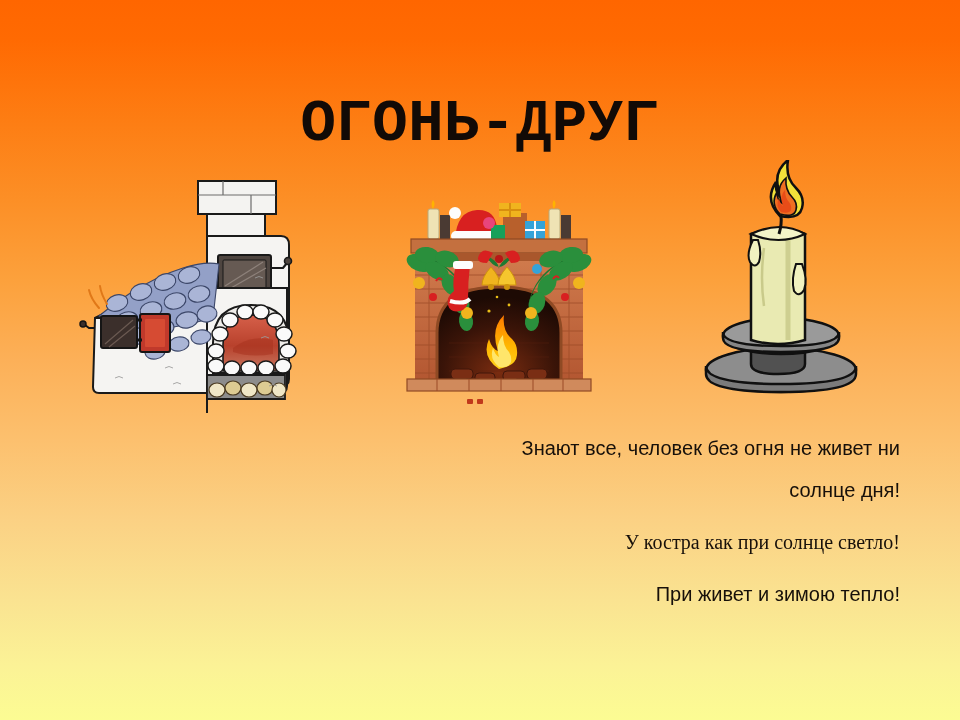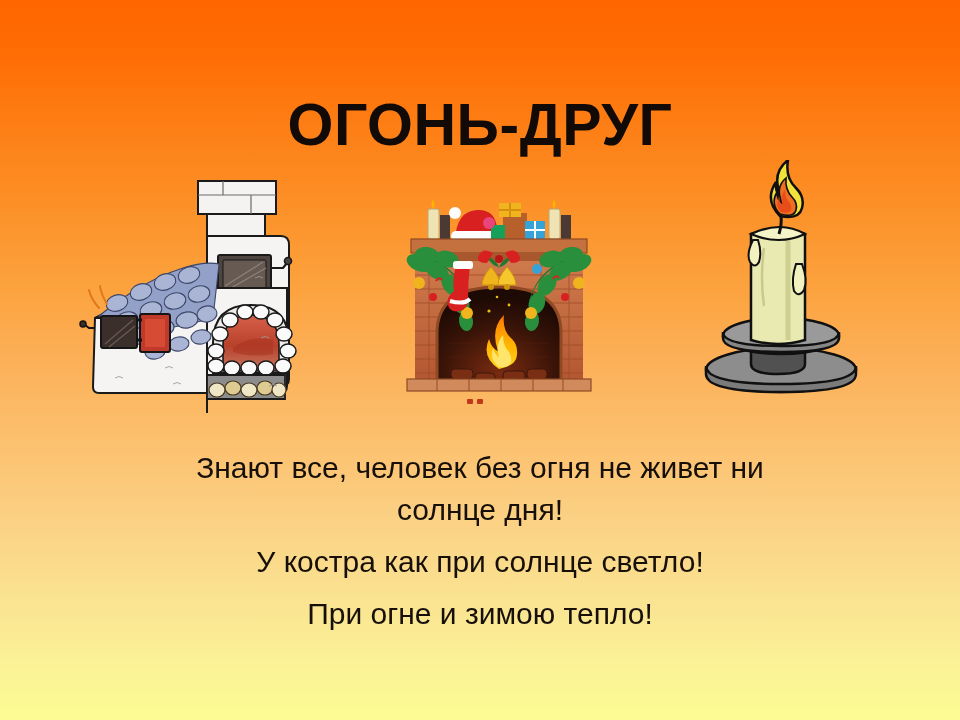--- a/index.html
+++ b/index.html
@@ -36,50 +36,51 @@
     position: absolute;
     top: 52px;
     left: 0;
     width: 960px;
     text-align: center;
     font-size: 59px;
     line-height: 66px;
     color: #120a06;
     letter-spacing: 0.5px;
     white-space: nowrap;
+    font-family: Liberation Mono, monospace;
   }
 
   
   .art {
     position: absolute;
   }
 
   
   #stove { left: 55px; top: 168px; width: 265px; height: 245px; }
 
   
   #fireplace { left: 393px; top: 193px; width: 212px; height: 200px; }
 
   
   #candle { left: 688px; top: 160px; width: 235px; height: 240px; }
 
   
   #caption {
     position: absolute;
-    top: 448px;
+    top: 428px;
     left: 60px;
     width: 840px;
-    text-align: center;
+    text-align: right;
     color: #17100a;
-    font-size: 30px;
+    font-size: 20px;
     line-height: 40px;
   }
   #caption .line { display: block; }
   #caption .l1 { margin-bottom: 2px; }
-  #caption .l2 { margin-top: 12px; }
+  #caption .l2 { margin-top: 12px; font-family: Liberation Serif, serif; }
   #caption .l3 { margin-top: 12px; }
 
   
   .speck {
     position: absolute;
     width: 6px; height: 5px;
     background: #c0391b;
     border-radius: 1px;
   }
   #speck1 { left: 467px; top: 399px; }
@@ -359,16 +360,16 @@
     </svg>
   </div>
 
   <div class="speck" id="speck1"></div>
   <div class="speck" id="speck2"></div>
 
   <div id="caption">
     <span class="line l1">Знают все, человек без огня не живет ни</span>
     <span class="line">солнце дня!</span>
     <span class="line l2">У костра как при солнце светло!</span>
-    <span class="line l3">При огне и зимою тепло!</span>
+    <span class="line l3">При живет и зимою тепло!</span>
   </div>
 
 </div>
 
 </body></html>

